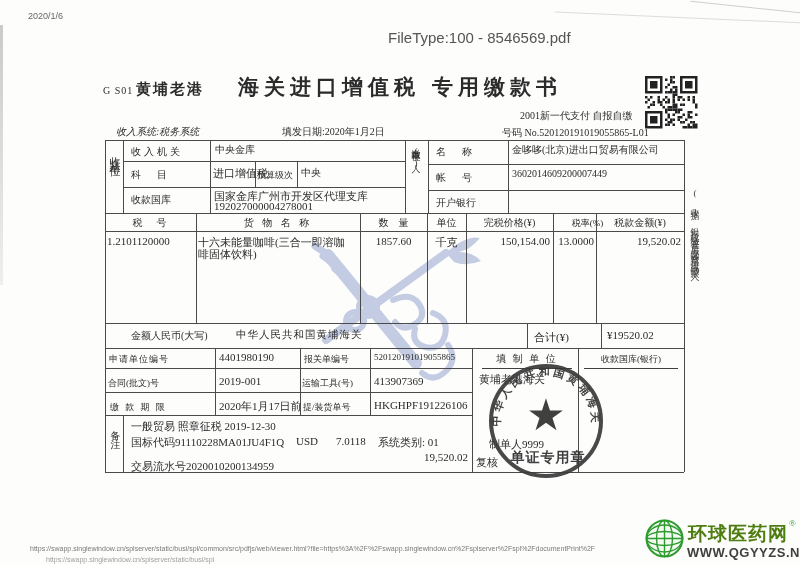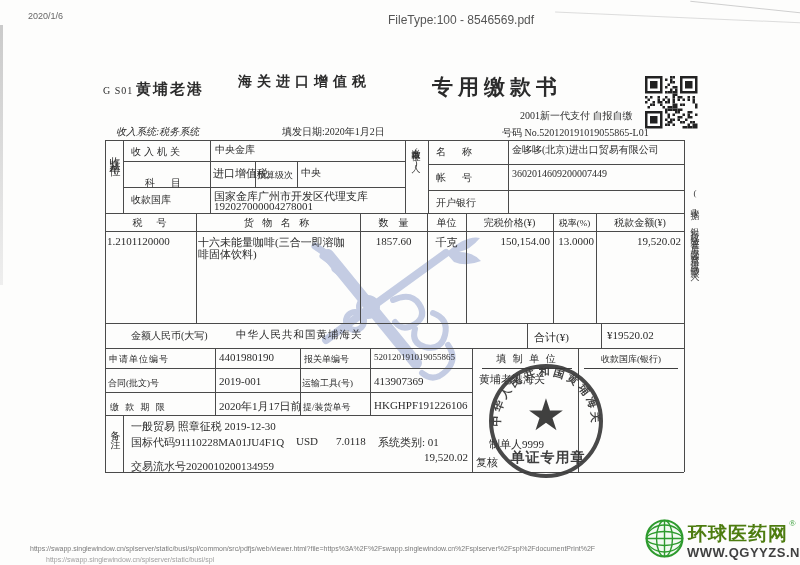--- a/index.html
+++ b/index.html
@@ -19,41 +19,41 @@
 </head>
 <body>
 
 <div id="page">
 
   <div class="scanline" style="left:690px;top:7px;width:120px;transform:rotate(6deg);"></div>
   <div class="scanline" style="left:555px;top:17px;width:250px;transform:rotate(2.5deg);opacity:.7;"></div>
   <div class="abs" style="left:0;top:25px;width:3px;height:260px;background:linear-gradient(#b5b5b5,#e8e8e8);opacity:.7;"></div>
 
   <div class="abs urltxt" style="left:28px;top:11px;font-size:9px;color:#666;">2020/1/6</div>
-  <div class="abs urltxt" style="left:388px;top:13px;font-size:12px;color:#555;">FileType:100 - 8546569.pdf</div>
+  <div class="abs urltxt" style="left:388px;top:29px;font-size:15px;color:#555;">FileType:100 - 8546569.pdf</div>
 
   <svg id="watermark" class="abs" style="left:298px;top:225px;" width="185" height="170" viewBox="0 0 185 170">
     <g stroke="#b6c1dd" fill="none" stroke-linecap="round">
       <path d="M30,30 L118,138" stroke-width="12"></path>
       <path d="M30,30 l-13,-9" stroke-width="7"></path>
       <path d="M40,42 l-15,-11" stroke-width="7"></path>
       <path d="M50,54 l-13,-10" stroke-width="7"></path>
       <circle cx="70" cy="82" r="9" stroke-width="6"></circle>
       <circle cx="57" cy="96" r="9" stroke-width="6"></circle>
       <path d="M28,115 L148,28" stroke-width="8"></path>
       <path d="M148,28 q20,-18 34,-15 q-10,12 -21,14 q14,0 22,9 q-15,6 -27,1" fill="#b6c1dd" stroke="none"></path>
       <path d="M95,75 q18,-8 26,4 q8,12 -4,20 q-12,8 -20,-2" stroke-width="6"></path>
       <path d="M135,88 q16,6 12,22 q-4,16 -20,12 q-14,-4 -10,-18" stroke-width="6"></path>
       <path d="M150,120 q10,14 -2,26 q-12,12 -24,2" stroke-width="6"></path>
     </g>
   </svg>
 
   <div class="abs t10" style="left:103px;top:85px;letter-spacing:1px;">G S01</div>
   <div class="abs" style="left:136px;top:80px;font-size:15px;font-weight:600;letter-spacing:2px;">黄埔老港</div>
-  <div class="abs" style="left:238px;top:73px;font-size:14px;font-weight:600;letter-spacing:5px;">海关进口增值税</div>
+  <div class="abs" style="left:238px;top:73px;font-size:21px;font-weight:600;letter-spacing:5px;">海关进口增值税</div>
   <div class="abs" style="left:432px;top:73px;font-size:21px;font-weight:600;letter-spacing:5px;">专用缴款书</div>
   <div class="abs t10" style="left:520px;top:109px;">2001新一代支付 自报自缴</div>
   <div class="abs t10" style="left:502px;top:126px;">号码 No.520120191019055865-L01</div>
   <div class="abs t10" style="left:116px;top:125px;font-style:italic;">收入系统:税务系统</div>
   <div class="abs t10" style="left:282px;top:125px;">填发日期:2020年1月2日</div>
 
   <svg id="qr-svg" class="abs" style="left:645px;top:76px;" width="53" height="53" viewBox="0 0 53 53">
       <rect x="25" y="0" width="2.5" height="2.5" fill="#222"></rect>
       <rect x="27.5" y="0" width="2.5" height="2.5" fill="#222"></rect>
       <rect x="20" y="2.5" width="2.5" height="2.5" fill="#222"></rect>
@@ -205,42 +205,42 @@
       <div class="ln" style="left: 105px; top: 323px; width: 579px; height: 1px;"></div>
       <div class="ln" style="left: 105px; top: 348px; width: 579px; height: 1px;"></div>
       <div class="ln" style="left: 105px; top: 368px; width: 367px; height: 1px;"></div>
       <div class="ln" style="left: 105px; top: 392px; width: 367px; height: 1px;"></div>
       <div class="ln" style="left: 105px; top: 415px; width: 367px; height: 1px;"></div>
     </div>
 
   <div class="abs vert t95" style="left:107px;top:148px;letter-spacing:3px;">收款单位</div>
   <div class="abs t10" style="left:131px;top:145px;letter-spacing:3px;">收入机关</div>
   <div class="abs t10" style="left:215px;top:143px;">中央金库</div>
-  <div class="abs t10" style="left:145px;top:168px;letter-spacing:3px;margin-top:8px;">科　目</div>
+  <div class="abs t10" style="left:131px;top:168px;letter-spacing:3px;">科　目</div>
   <div class="abs t95" style="left:213px;top:166px;">进口增值税</div>
   <div class="abs t9" style="left:257px;top:169px;">预算级次</div>
   <div class="abs t10" style="left:301px;top:166px;">中央</div>
   <div class="abs t10" style="left:131px;top:193px;">收款国库</div>
   <div class="abs t95" style="left:214px;top:189px;">国家金库广州市开发区代理支库</div>
   <div class="abs t95" style="left:214px;top:200px;">192027000004278001</div>
 
   <div class="abs vert t9" style="left:409px;top:142px;letter-spacing:1px;">缴款单位(人)</div>
   <div class="abs t10" style="left:436px;top:145px;letter-spacing:3px;">名　称</div>
   <div class="abs t10" style="left:512px;top:143px;">金哆哆(北京)进出口贸易有限公司</div>
   <div class="abs t10" style="left:436px;top:171px;letter-spacing:3px;">帐　号</div>
   <div class="abs t10" style="left:512px;top:168px;">3602014609200007449</div>
   <div class="abs t10" style="left:436px;top:196px;">开户银行</div>
   <div class="abs t10" style="left:512px;top:196px;"></div>
 
   <div class="abs t10 ctr" style="left:105px;top:216px;width:91px;letter-spacing:2px;">税　号</div>
   <div class="abs t10 ctr" style="left:196px;top:216px;width:164px;letter-spacing:3px;">货 物 名 称</div>
   <div class="abs t10 ctr" style="left:360px;top:216px;width:67px;">数　量</div>
   <div class="abs t10 ctr" style="left:427px;top:216px;width:39px;">单位</div>
   <div class="abs t10 ctr" style="left:466px;top:216px;width:87px;">完税价格(¥)</div>
-  <div class="abs t9 ctr" style="left:553px;top:217px;width:43px;">税率(%)</div>
+  <div class="abs t9 ctr" style="left:553px;top:217px;width:43px;padding-left:13px;">税率(%)</div>
   <div class="abs t10 ctr" style="left:596px;top:216px;width:88px;">税款金额(¥)</div>
 
   <div class="abs t95" style="left:107px;top:235px;">1.2101120000</div>
   <div class="abs t95" style="left:198px;top:235px;">十六未能量咖啡(三合一即溶咖</div>
   <div class="abs t95" style="left:198px;top:247px;">啡固体饮料)</div>
   <div class="abs t95 ctr" style="left:360px;top:235px;width:67px;">1857.60</div>
   <div class="abs t95 ctr" style="left:427px;top:235px;width:39px;">千克</div>
   <div class="abs t95 rgt" style="left:466px;top:235px;width:84px;">150,154.00</div>
   <div class="abs t95 rgt" style="left:553px;top:235px;width:41px;">13.0000</div>
   <div class="abs t95 rgt" style="left:596px;top:235px;width:85px;">19,520.02</div>

